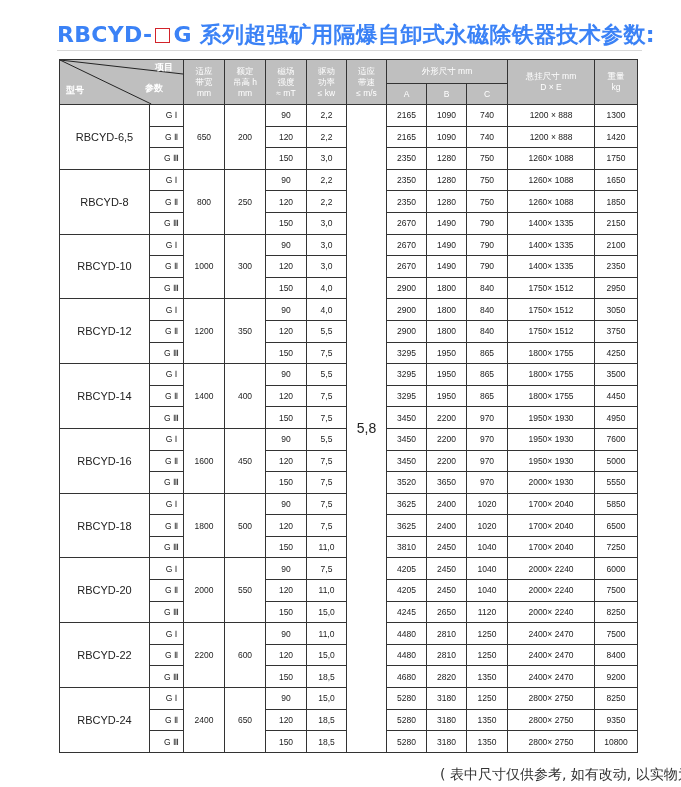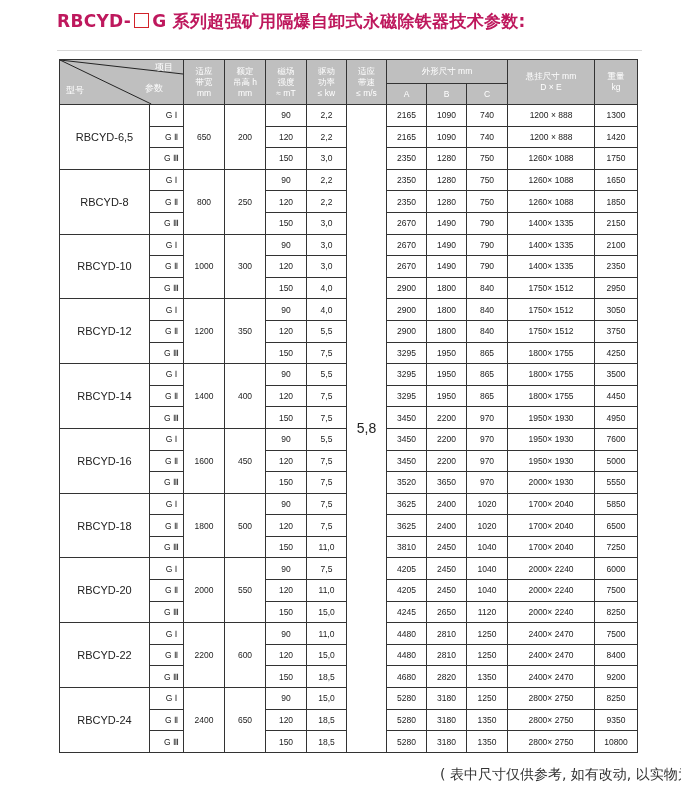--- a/index.html
+++ b/index.html
@@ -1,32 +1,32 @@
 <!DOCTYPE html>
 <html><head>
 <meta charset="utf-8">
 <style>
   html, body { margin: 0; padding: 0; background: #ffffff; }
   body { width: 681px; height: 787px; position: relative; overflow: hidden;
          font-family: "DejaVu Sans", sans-serif; color: #222; }
-  .title { position: absolute; left: 57px; top: 10px; font-size: 17px; font-weight: bold;
-           color: #be185d; letter-spacing: 0.3px; white-space: nowrap; font-family: "DejaVu Sans", sans-serif; }
+  .title { position: absolute; left: 57px; top: 20px; font-size: 22px; font-weight: bold;
+           color: #3b82f6; letter-spacing: 0.3px; white-space: nowrap; font-family: "DejaVu Sans", sans-serif; }
   .title .box { display: inline-block; width: 13px; height: 13px; border: 1.6px solid #d2232a;
                 vertical-align: -1px; margin: 0 3px; }
   .rule { position: absolute; left: 57px; top: 50px; width: 585px; height: 1px; background: #d8d8d8; }
   table.spec { position: absolute; left: 59px; top: 59px; border-collapse: collapse;
                table-layout: fixed; width: 578px; font-size: 8.5px; font-family: "Liberation Sans", sans-serif; }
   table.spec td, table.spec th { border: 1px solid #333; text-align: center; vertical-align: middle;
                                  padding: 0; overflow: hidden; white-space: nowrap; }
   table.spec tr.body-row td { height: 20.6px; }
   th.hd { background: #bfbfbf; color: #fff; font-weight: normal; font-size: 8.5px; line-height: 11px; }
   th.hd.sub { height: 19px; }
   th.diag { position: relative; height: 44px; }
   th.diag svg { position: absolute; left: 0; top: 0; width: 100%; height: 100%; }
-  th.diag .lbl { position: absolute; color: #fff; font-size: 9px; }
+  th.diag .lbl { position: absolute; color: #fff; font-size: 9px; font-weight: bold; }
   td.grade { text-align: left; padding-left: 10px !important; }
   td.speed { background: #fff; font-size: 14px; }
   td.model { font-size: 11px; }
   .note { position: absolute; left: 440px; top: 766px; font-size: 14px; color: #333; white-space: nowrap; }
 </style>
 </head>
 <body>
 
 <div class="title">
   <span>RBCYD-</span><span class="box"></span><span>G 系列超强矿用隔爆自卸式永磁除铁器技术参数:</span>

